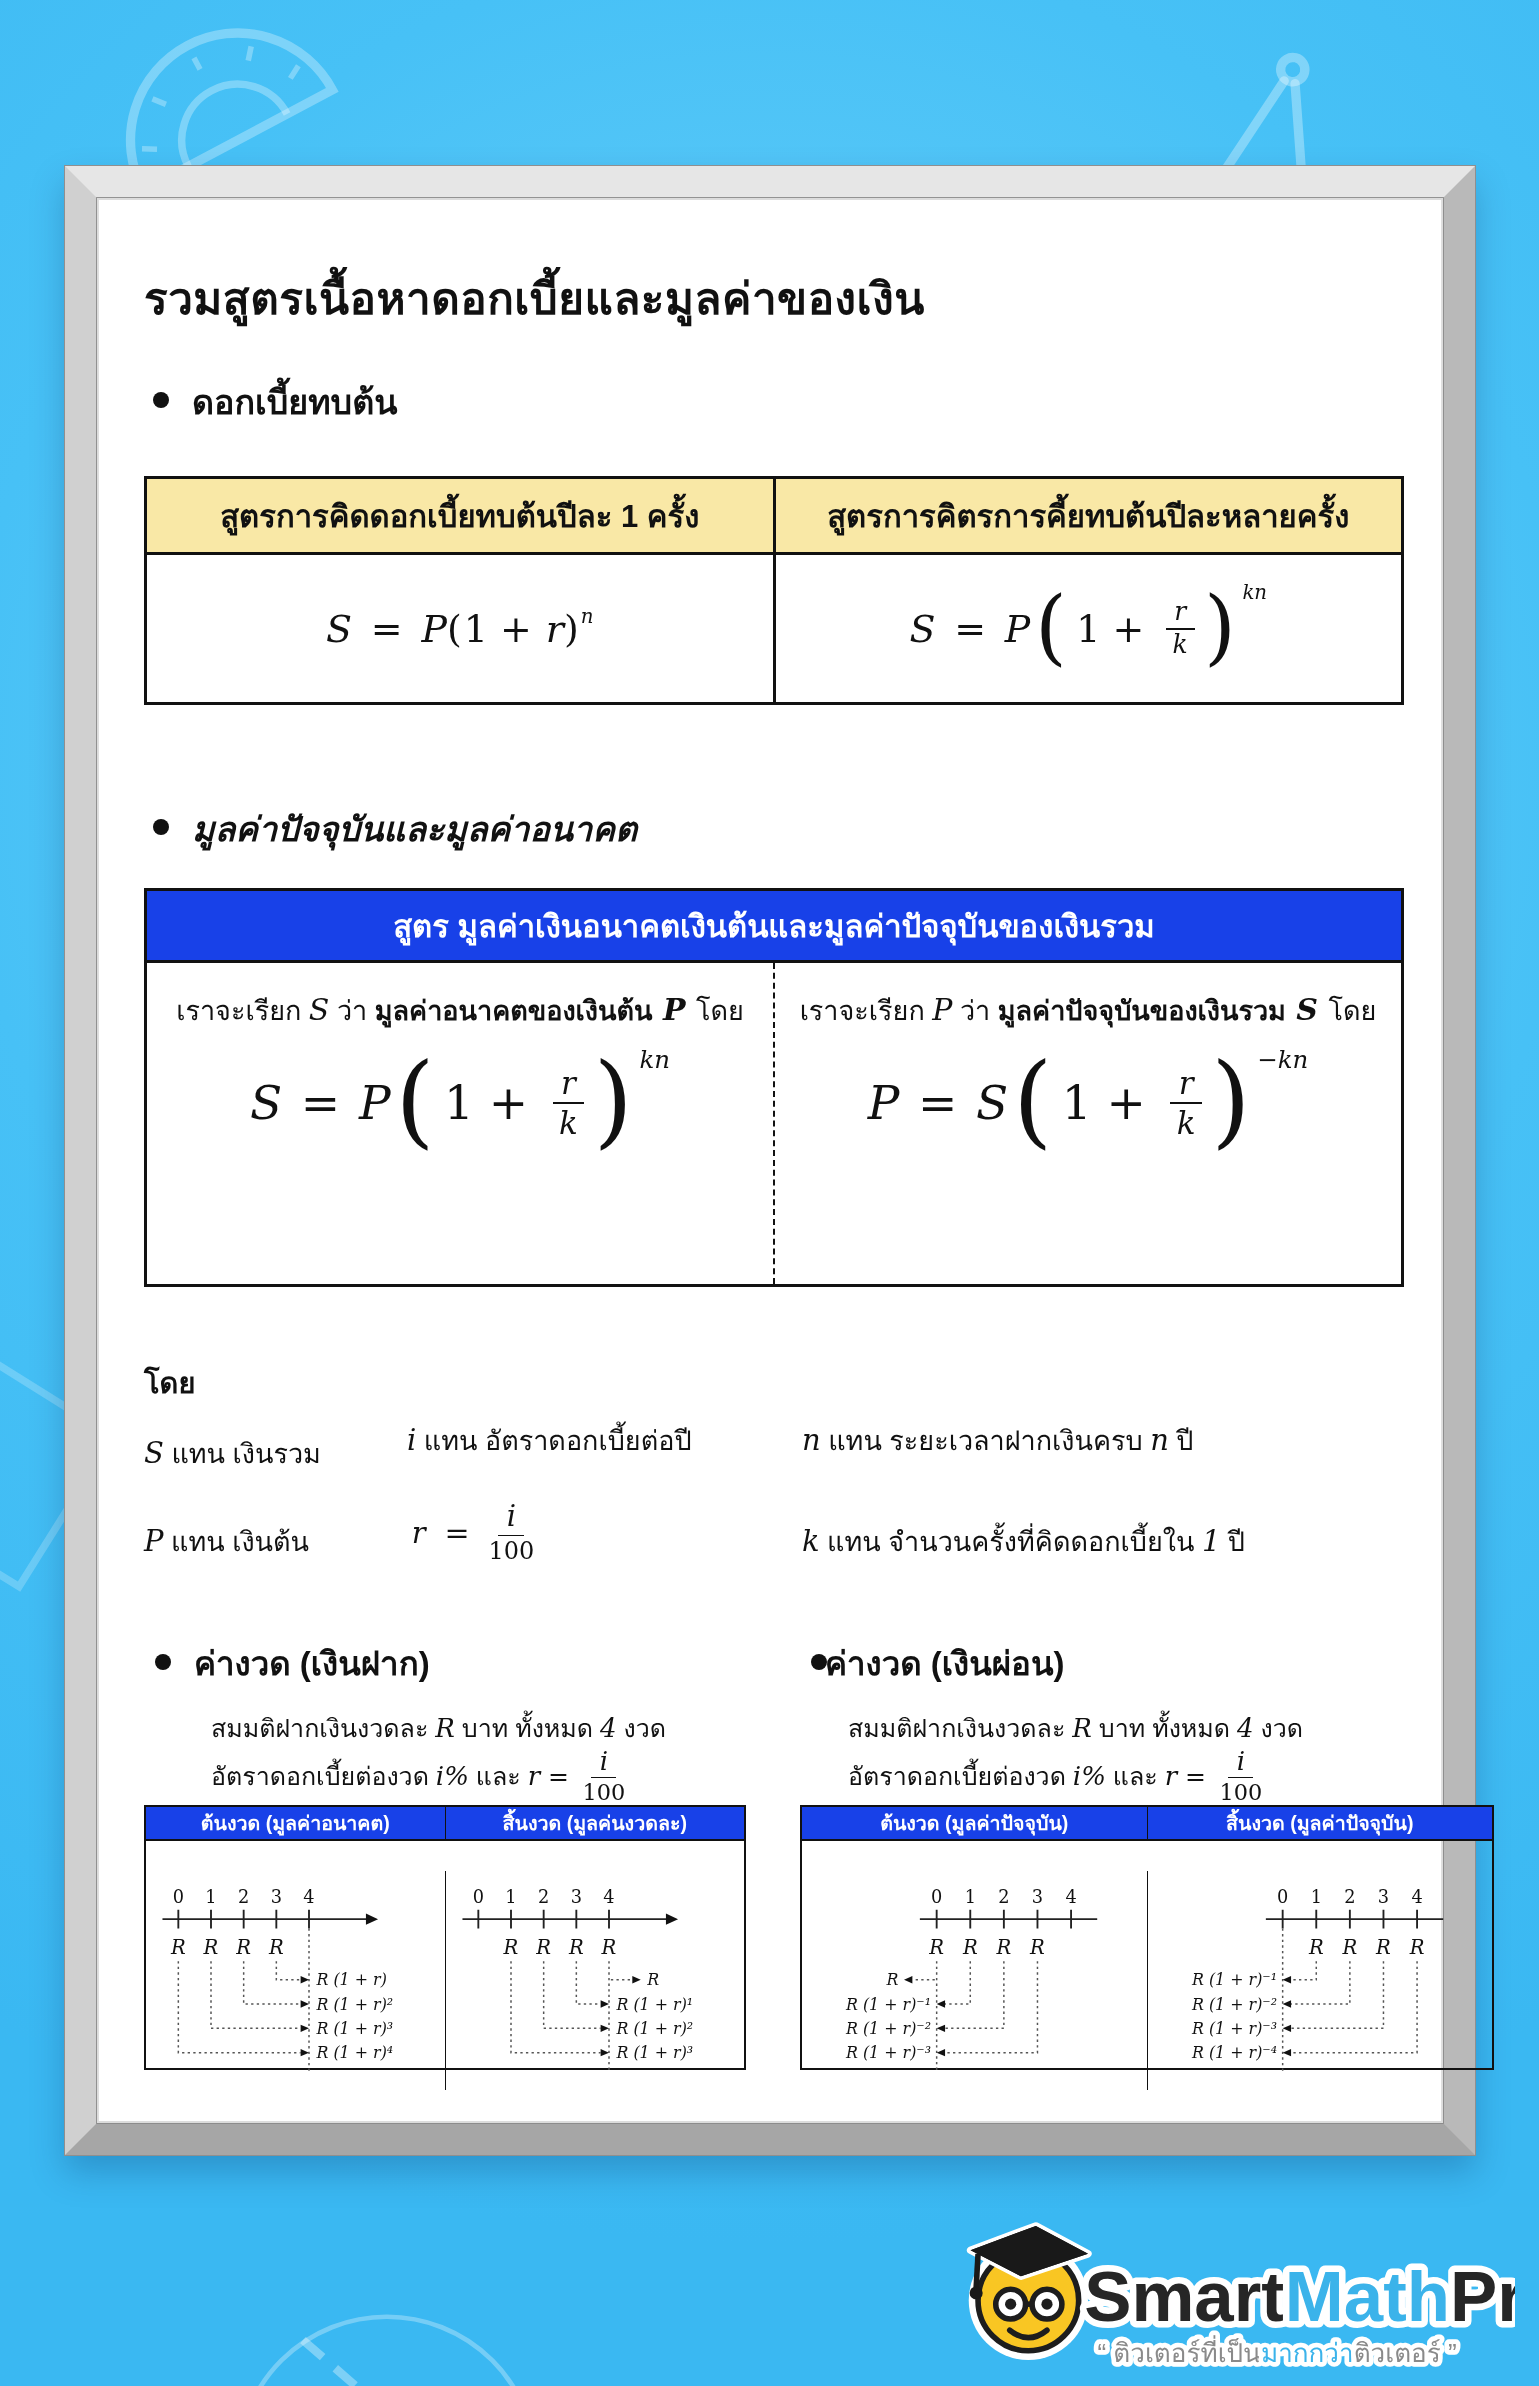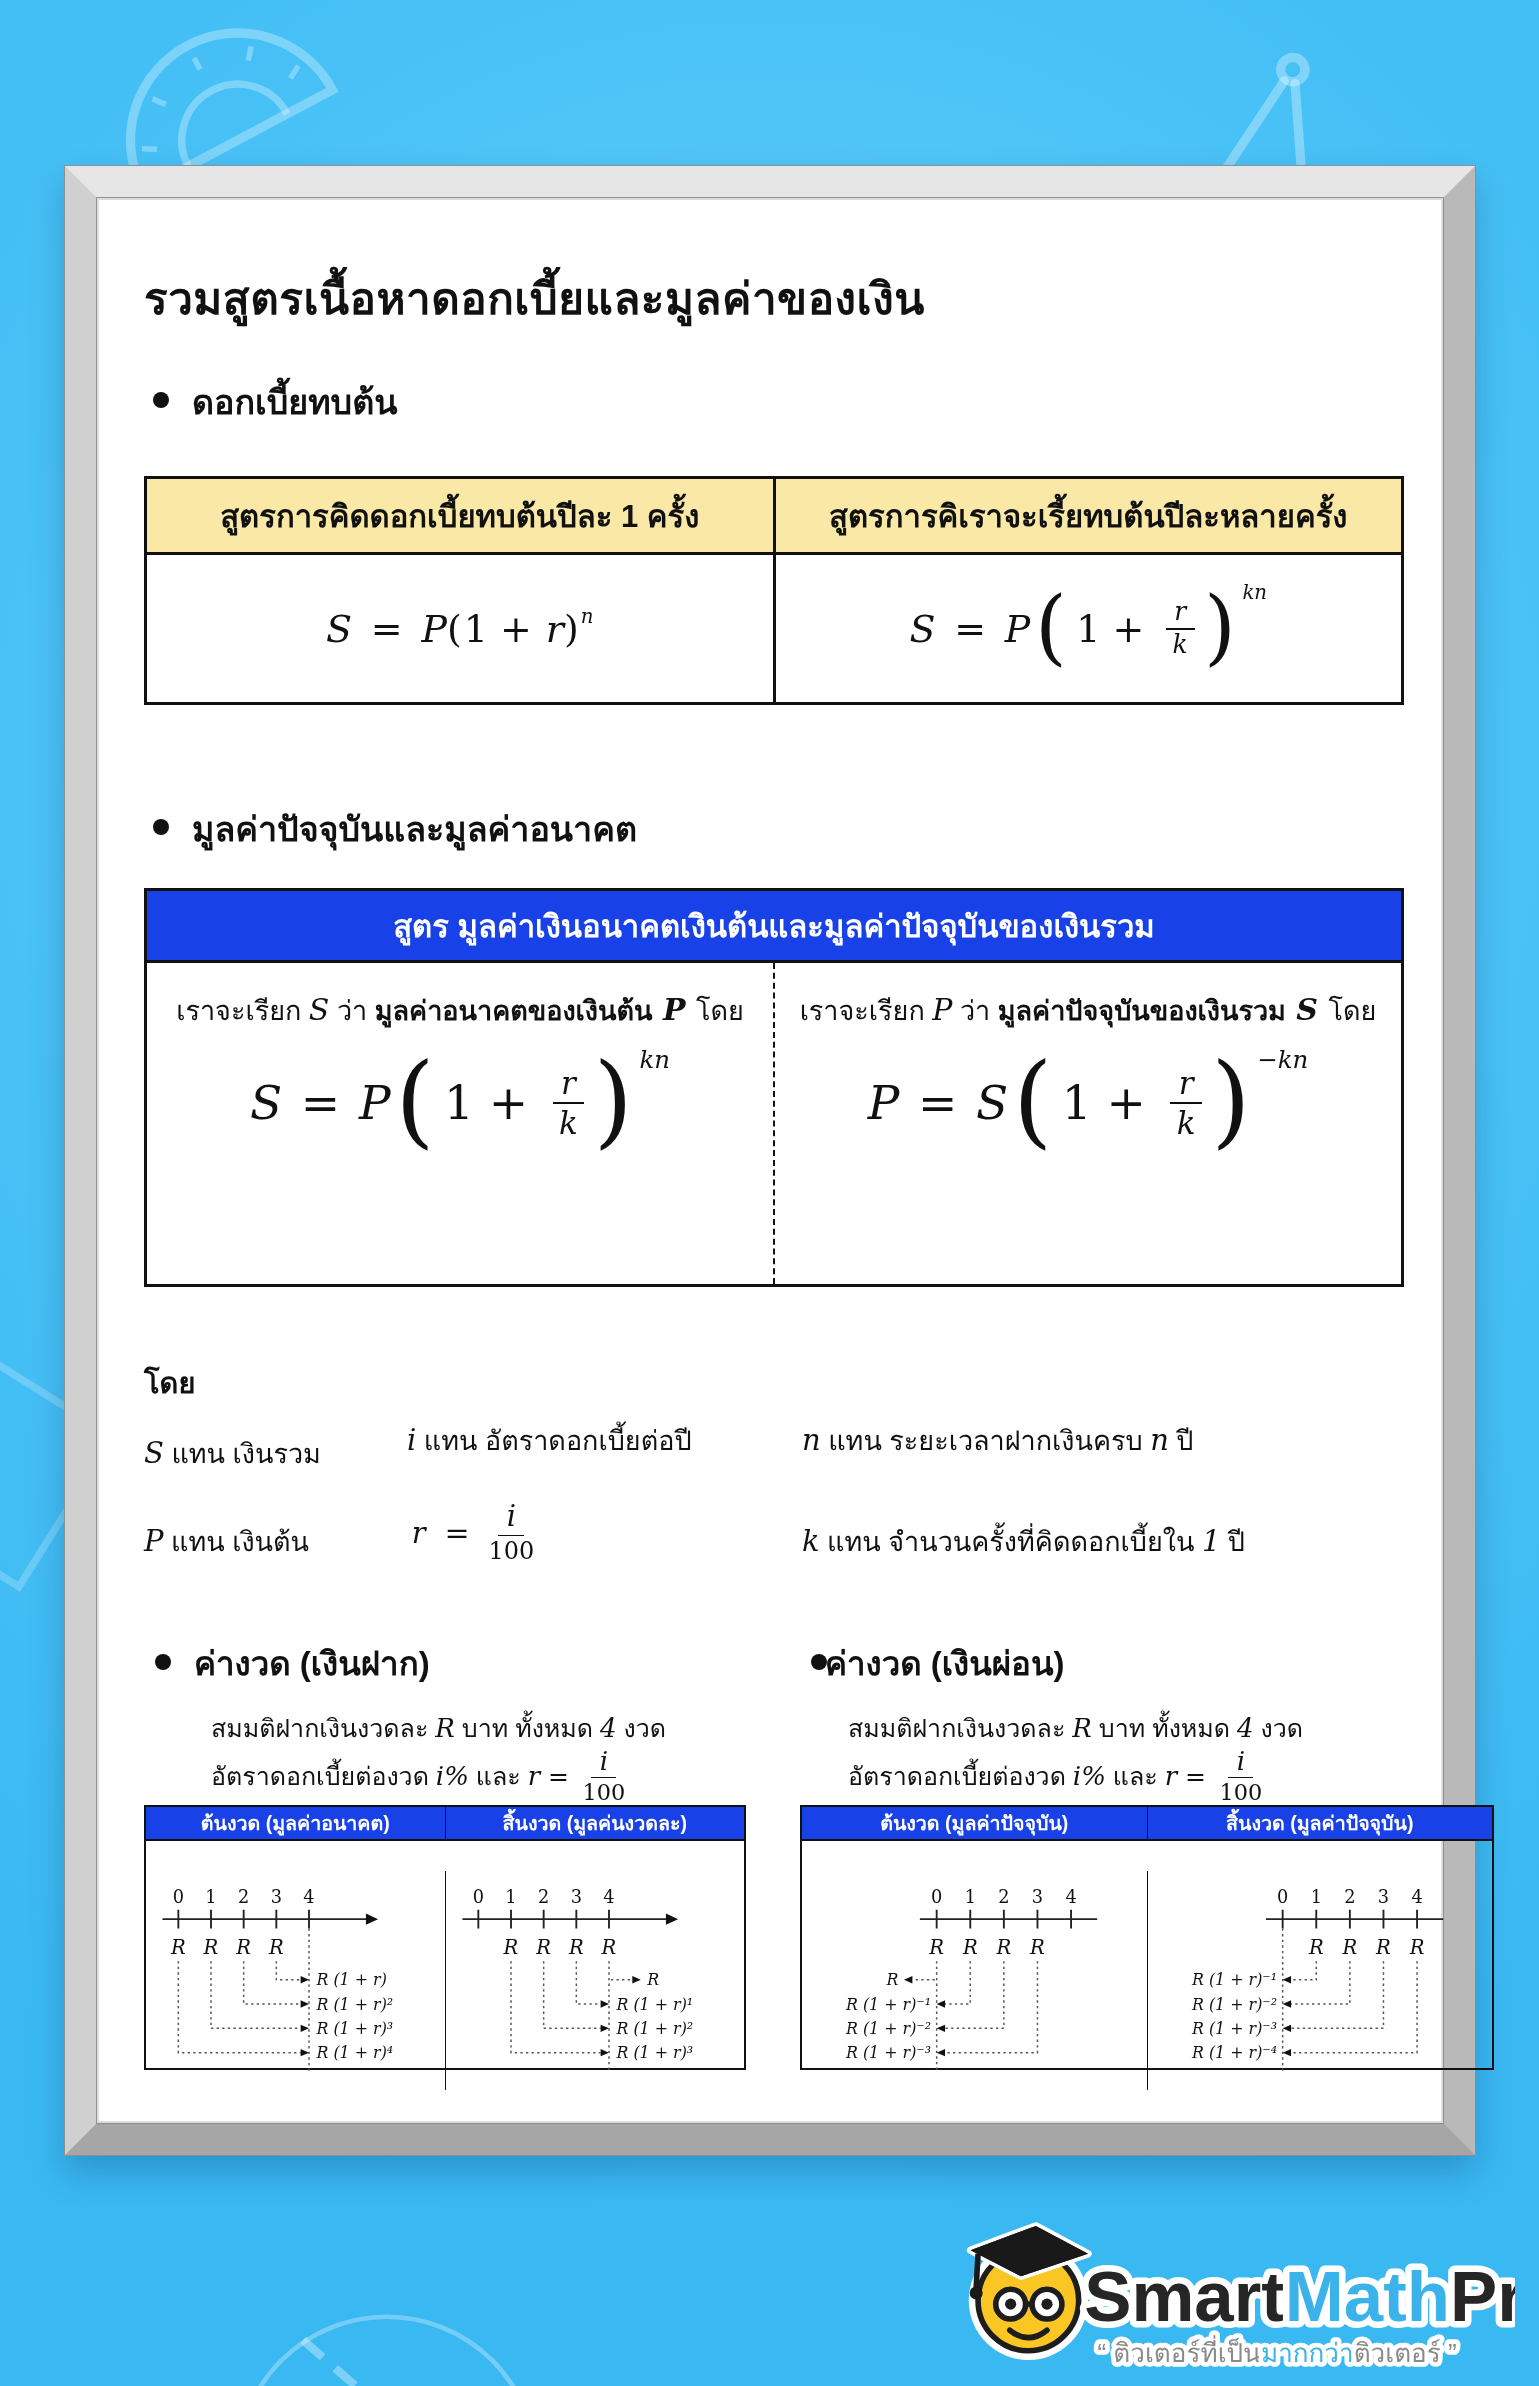--- a/index.html
+++ b/index.html
@@ -126,21 +126,21 @@
     <div class="sheet">
 
       <div class="title" data-bind="page.title">รวมสูตรเนื้อหาดอกเบี้ยและมูลค่าของเงิน</div>
 
       <span class="dot" style="left:56px;top:194px;"></span>
       <div class="h1" style="left:95px;top:177px;" data-bind="compound.heading">ดอกเบี้ยทบต้น</div>
 
       <div class="tbl1">
         <div class="hd" style="background:#f9e8a6;">
           <div data-bind="compound.header_once">สูตรการคิดดอกเบี้ยทบต้นปีละ 1 ครั้ง</div>
-          <div data-bind="compound.header_many">สูตรการคิเราจะเรี้ยทบต้นปีละหลายครั้ง</div>
+          <div data-bind="compound.header_many">สูตรการคิตรการคี้ยทบต้นปีละหลายครั้ง</div>
         </div>
         <div class="bd">
           <div>
             <div class="formula">
               <span class="v" data-bind="compound.f_once.lhs">S</span>
               <span class="eq" data-bind="compound.f_once.eq">=</span>
               <span class="v" style="margin-right:0;" data-bind="compound.f_once.coef">P</span>
               <span class="u" style="margin:0;" data-bind="compound.f_once.open">(</span>
               <span class="u" style="margin:0 1.9px;" data-bind="compound.f_once.one">1 + </span>
               <span class="v" style="margin:0;" data-bind="compound.f_once.var">r</span>
@@ -160,21 +160,21 @@
                 <span class="den v" data-bind="compound.f_many.den">k</span>
               </span>
               <span class="bp" data-bind="compound.f_many.close">)</span>
               <span class="sup v" style="transform:translateY(-13px);" data-bind="compound.f_many.sup">kn</span>
             </div>
           </div>
         </div>
       </div>
 
       <span class="dot" style="left:56px;top:621px;"></span>
-      <div class="h1" style="left:95px;top:604px;" data-bind="value.heading">มูลค่าปัจจุบันและมูลค่าอนาคต</div>
+      <div class="h1" style="left:95px;top:604px;font-style:italic;" data-bind="value.heading">มูลค่าปัจจุบันและมูลค่าอนาคต</div>
 
       <div class="tbl2">
         <div class="hd" style="background:#1841e8;" data-bind="value.table_header">สูตร มูลค่าเงินอนาคตเงินต้นและมูลค่าปัจจุบันของเงินรวม</div>
         <div class="bd">
           <div class="cell">
             <div class="intro">
               <span data-bind="value.future.intro.t1">เราจะเรียก </span><span class="v" data-bind="value.future.intro.v1">S</span><span data-bind="value.future.intro.t2"> ว่า </span><span class="b" data-bind="value.future.intro.b1">มูลค่าอนาคตของเงินต้น</span><span class="v b" data-bind="value.future.intro.v2"> P </span><span data-bind="value.future.intro.t3">โดย</span>
             </div>
             <div class="formula">
               <span class="v" data-bind="value.future.formula.lhs">S</span>

